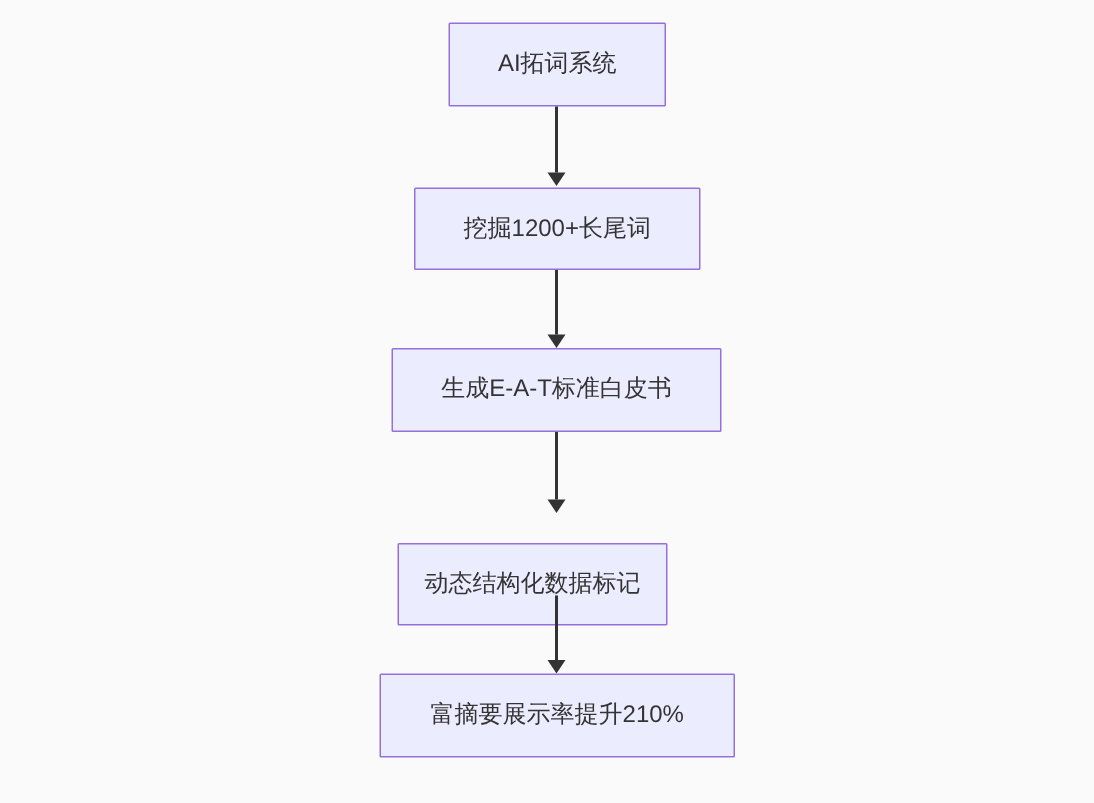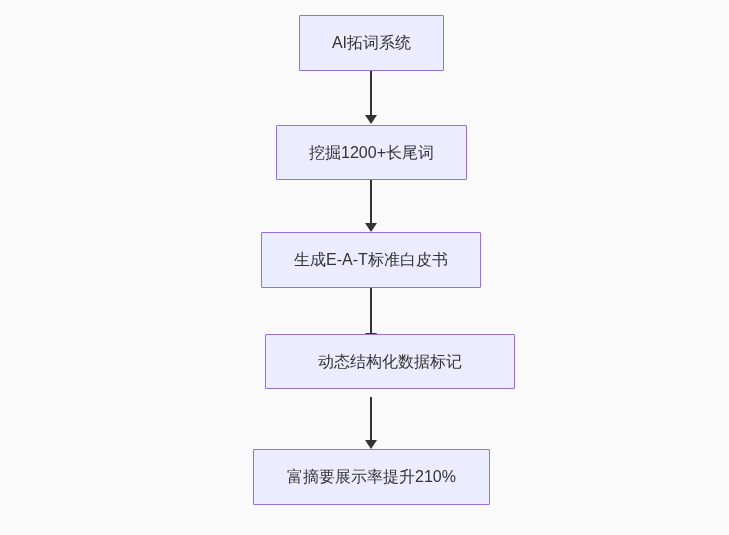--- a/index.html
+++ b/index.html
@@ -26,21 +26,21 @@
     color: #333333;
     font-size: 16px;
     line-height: 1;
     white-space: nowrap;
     text-align: center;
   }
   
   .node-1 { left: 299px; top: 15px;  width: 145px; height: 56px; }
   .node-2 { left: 276px; top: 125px; width: 191px; height: 55px; align-items: center; }
   .node-3 { left: 261px; top: 232px; width: 220px; height: 56px; justify-content: center; }
-  .node-4 { left: 265px; top: 334px; width: 250px; height: 55px; }
+  .node-4 { left: 265px; top: 362px; width: 180px; height: 55px; }
   .node-5 { left: 253px; top: 449px; width: 237px; height: 56px; justify-content: center; }
 
   .arrow {
     position: absolute;
     left: 365px;           
     width: 12px;
     display: flex;
     flex-direction: column;
     align-items: center;
   }

